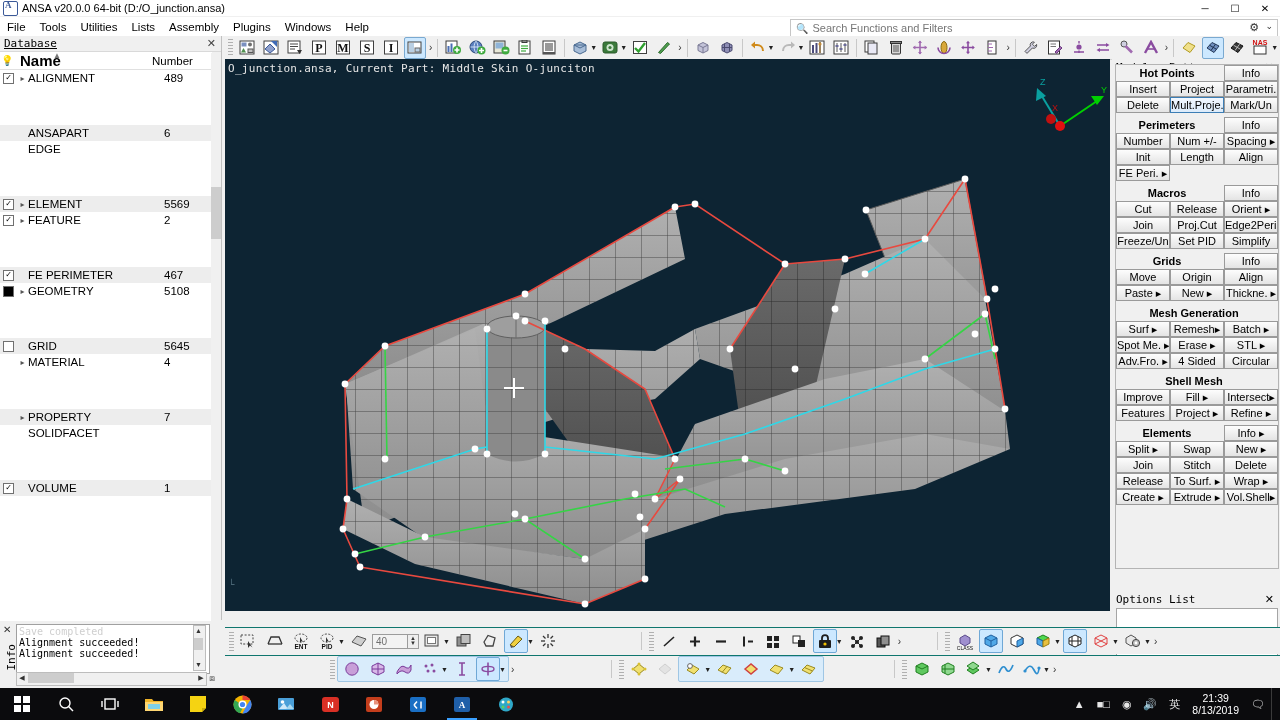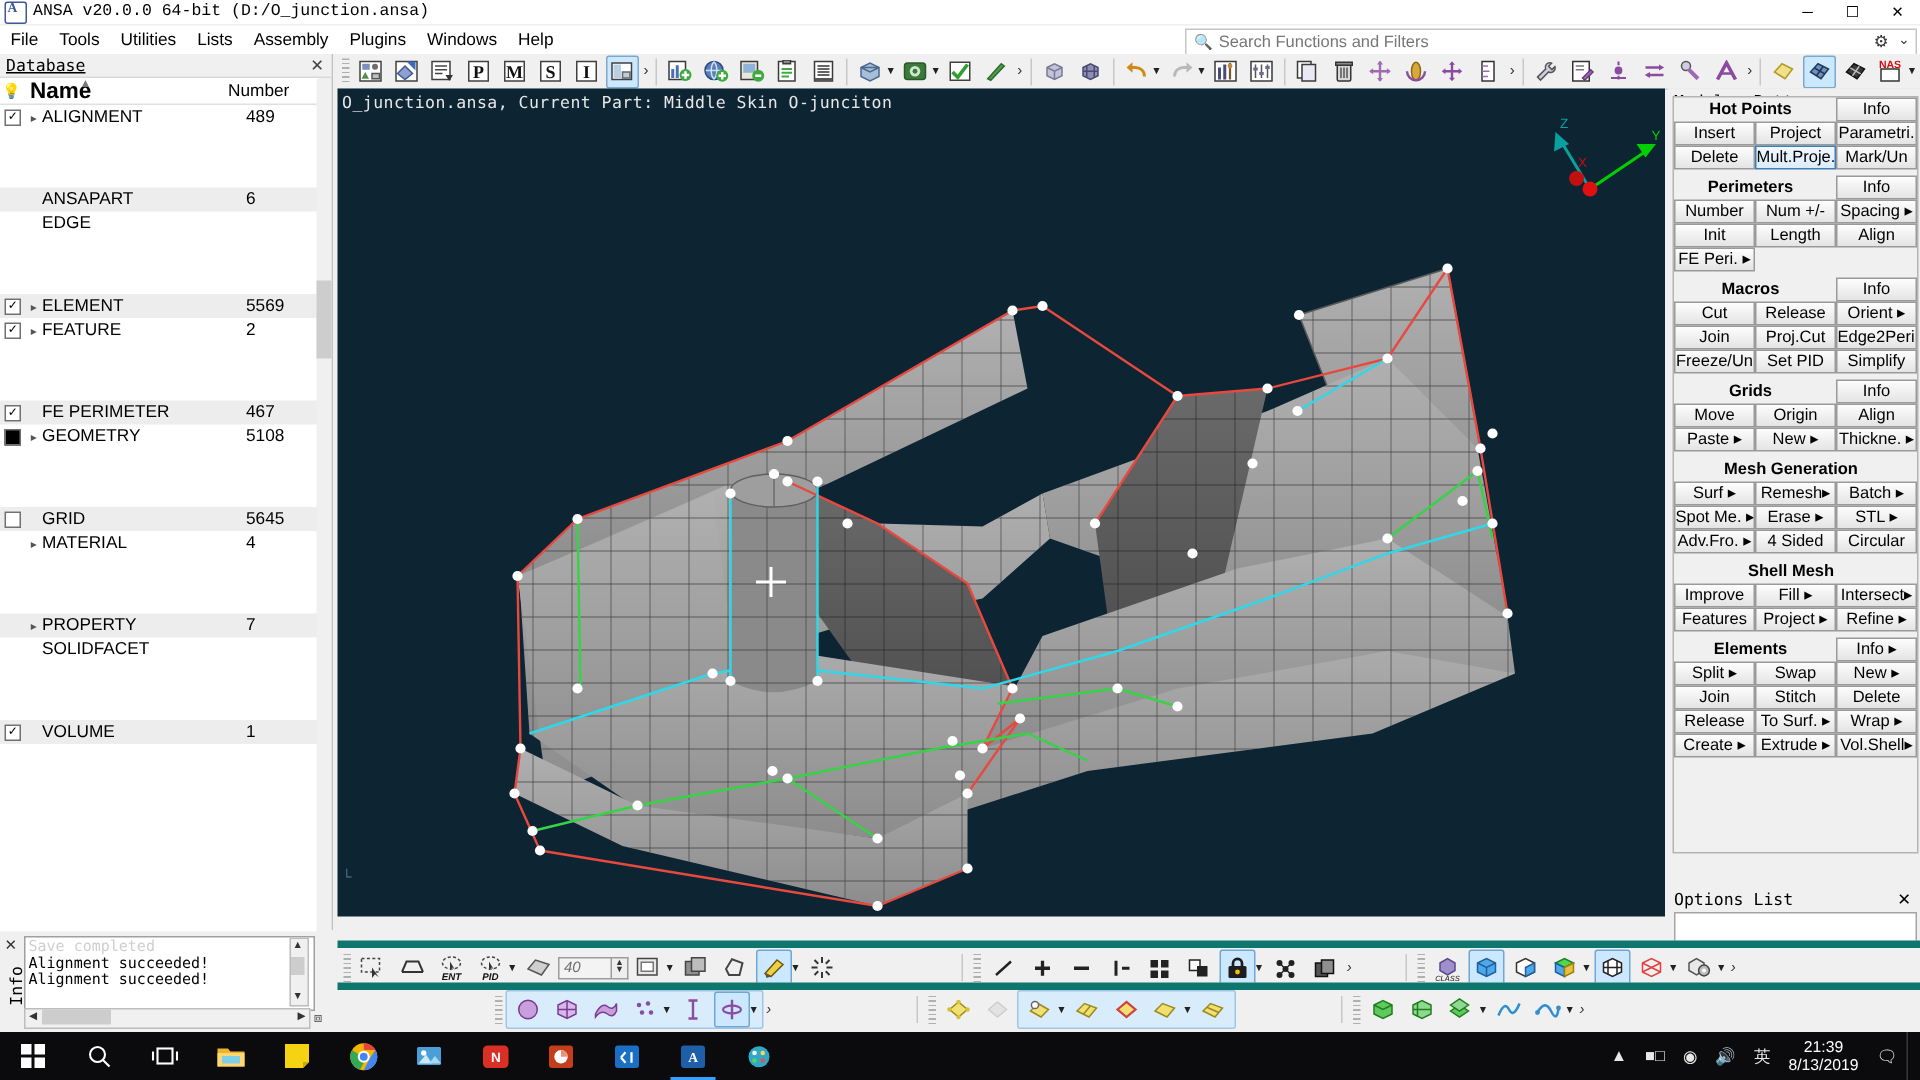--- a/index.html
+++ b/index.html
@@ -7,21 +7,21 @@
        font-family:"Liberation Sans",sans-serif;font-size:11px;color:#000;}
   .app{position:relative;width:1280px;height:720px;}
 
   
   .titlebar{position:absolute;left:0;top:0;width:1280px;height:16px;background:#ffffff;
             display:flex;align-items:center;}
   .tb-icon{width:13px;height:13px;margin:0 4px 0 3px;background:#ffffff;
            border:1px solid #3b5998;border-radius:2px;position:relative;flex:none;}
   .tb-icon:after{content:"A";position:absolute;left:1px;top:-2px;font-size:9px;
                  color:#3b5998;font-weight:bold;font-family:"Liberation Serif",serif;}
-  .tb-title{font-size:11px;color:#000;white-space:nowrap;font-family:Liberation Mono, monospace;}
+  .tb-title{font-size:11px;color:#000;white-space:nowrap;}
   .tb-btns{position:absolute;right:0;top:0;height:16px;display:flex;}
   .tb-btn{width:30px;height:16px;display:flex;align-items:center;justify-content:center;
           font-size:10px;color:#000;}
 
   
   .menubar{position:absolute;left:0;top:17px;width:1280px;height:19px;background:#fff;
            display:flex;align-items:center;}
   .menu-item{padding:2px 7px;font-size:11.5px;color:#000;cursor:default;}
   .searchbox{position:absolute;left:790px;top:19px;width:486px;height:16px;background:#fff;
              border:1px solid #c6c6c6;display:flex;align-items:center;}
@@ -122,21 +122,21 @@
   
   .optpanel{position:absolute;left:1112px;top:592px;width:168px;height:96px;background:#f0f0f0;}
   .opt-hdr{height:15px;display:flex;align-items:center;justify-content:space-between;}
   .opt-hdr .ttl{font-family:"DejaVu Sans Mono",monospace;font-size:11px;padding-left:4px;}
   .opt-hdr .x{margin-left:auto;margin-right:6px;font-size:11px;}
   .optbox{position:absolute;left:4px;top:16px;width:160px;height:60px;background:#fff;
           border:1px solid #a5a5a5;}
 
   
   .botbar{position:absolute;left:225px;width:1055px;height:26px;background:#f0f0f0;
-          display:flex;align-items:center;border-top:5px solid #0f766e;font-style:italic;}
+          display:flex;align-items:center;border-top:1px solid #0f766e;}
   .botbar.r1{top:627px;}
   .botbar.r2{top:655px;}
   .bgrip{width:5px;height:19px;margin:0 2px 0 4px;flex:none;
          background:repeating-linear-gradient(to bottom,#b0b0b0 0 1px,transparent 1px 3px);}
   .bbtn{width:22px;height:22px;margin:0 1px;flex:none;display:flex;align-items:center;
         justify-content:center;border:1px solid transparent;border-radius:2px;position:relative;}
   .bbtn.sel{background:#cce8ff;border:1px solid #6fa8d6;}
   .numfield{width:36px;height:15px;border:1px solid #9c9c9c;background:#f3f3f3;font-size:10px;
             color:#6f6f6f;padding-left:3px;display:flex;align-items:center;flex:none;
             box-sizing:border-box;}

